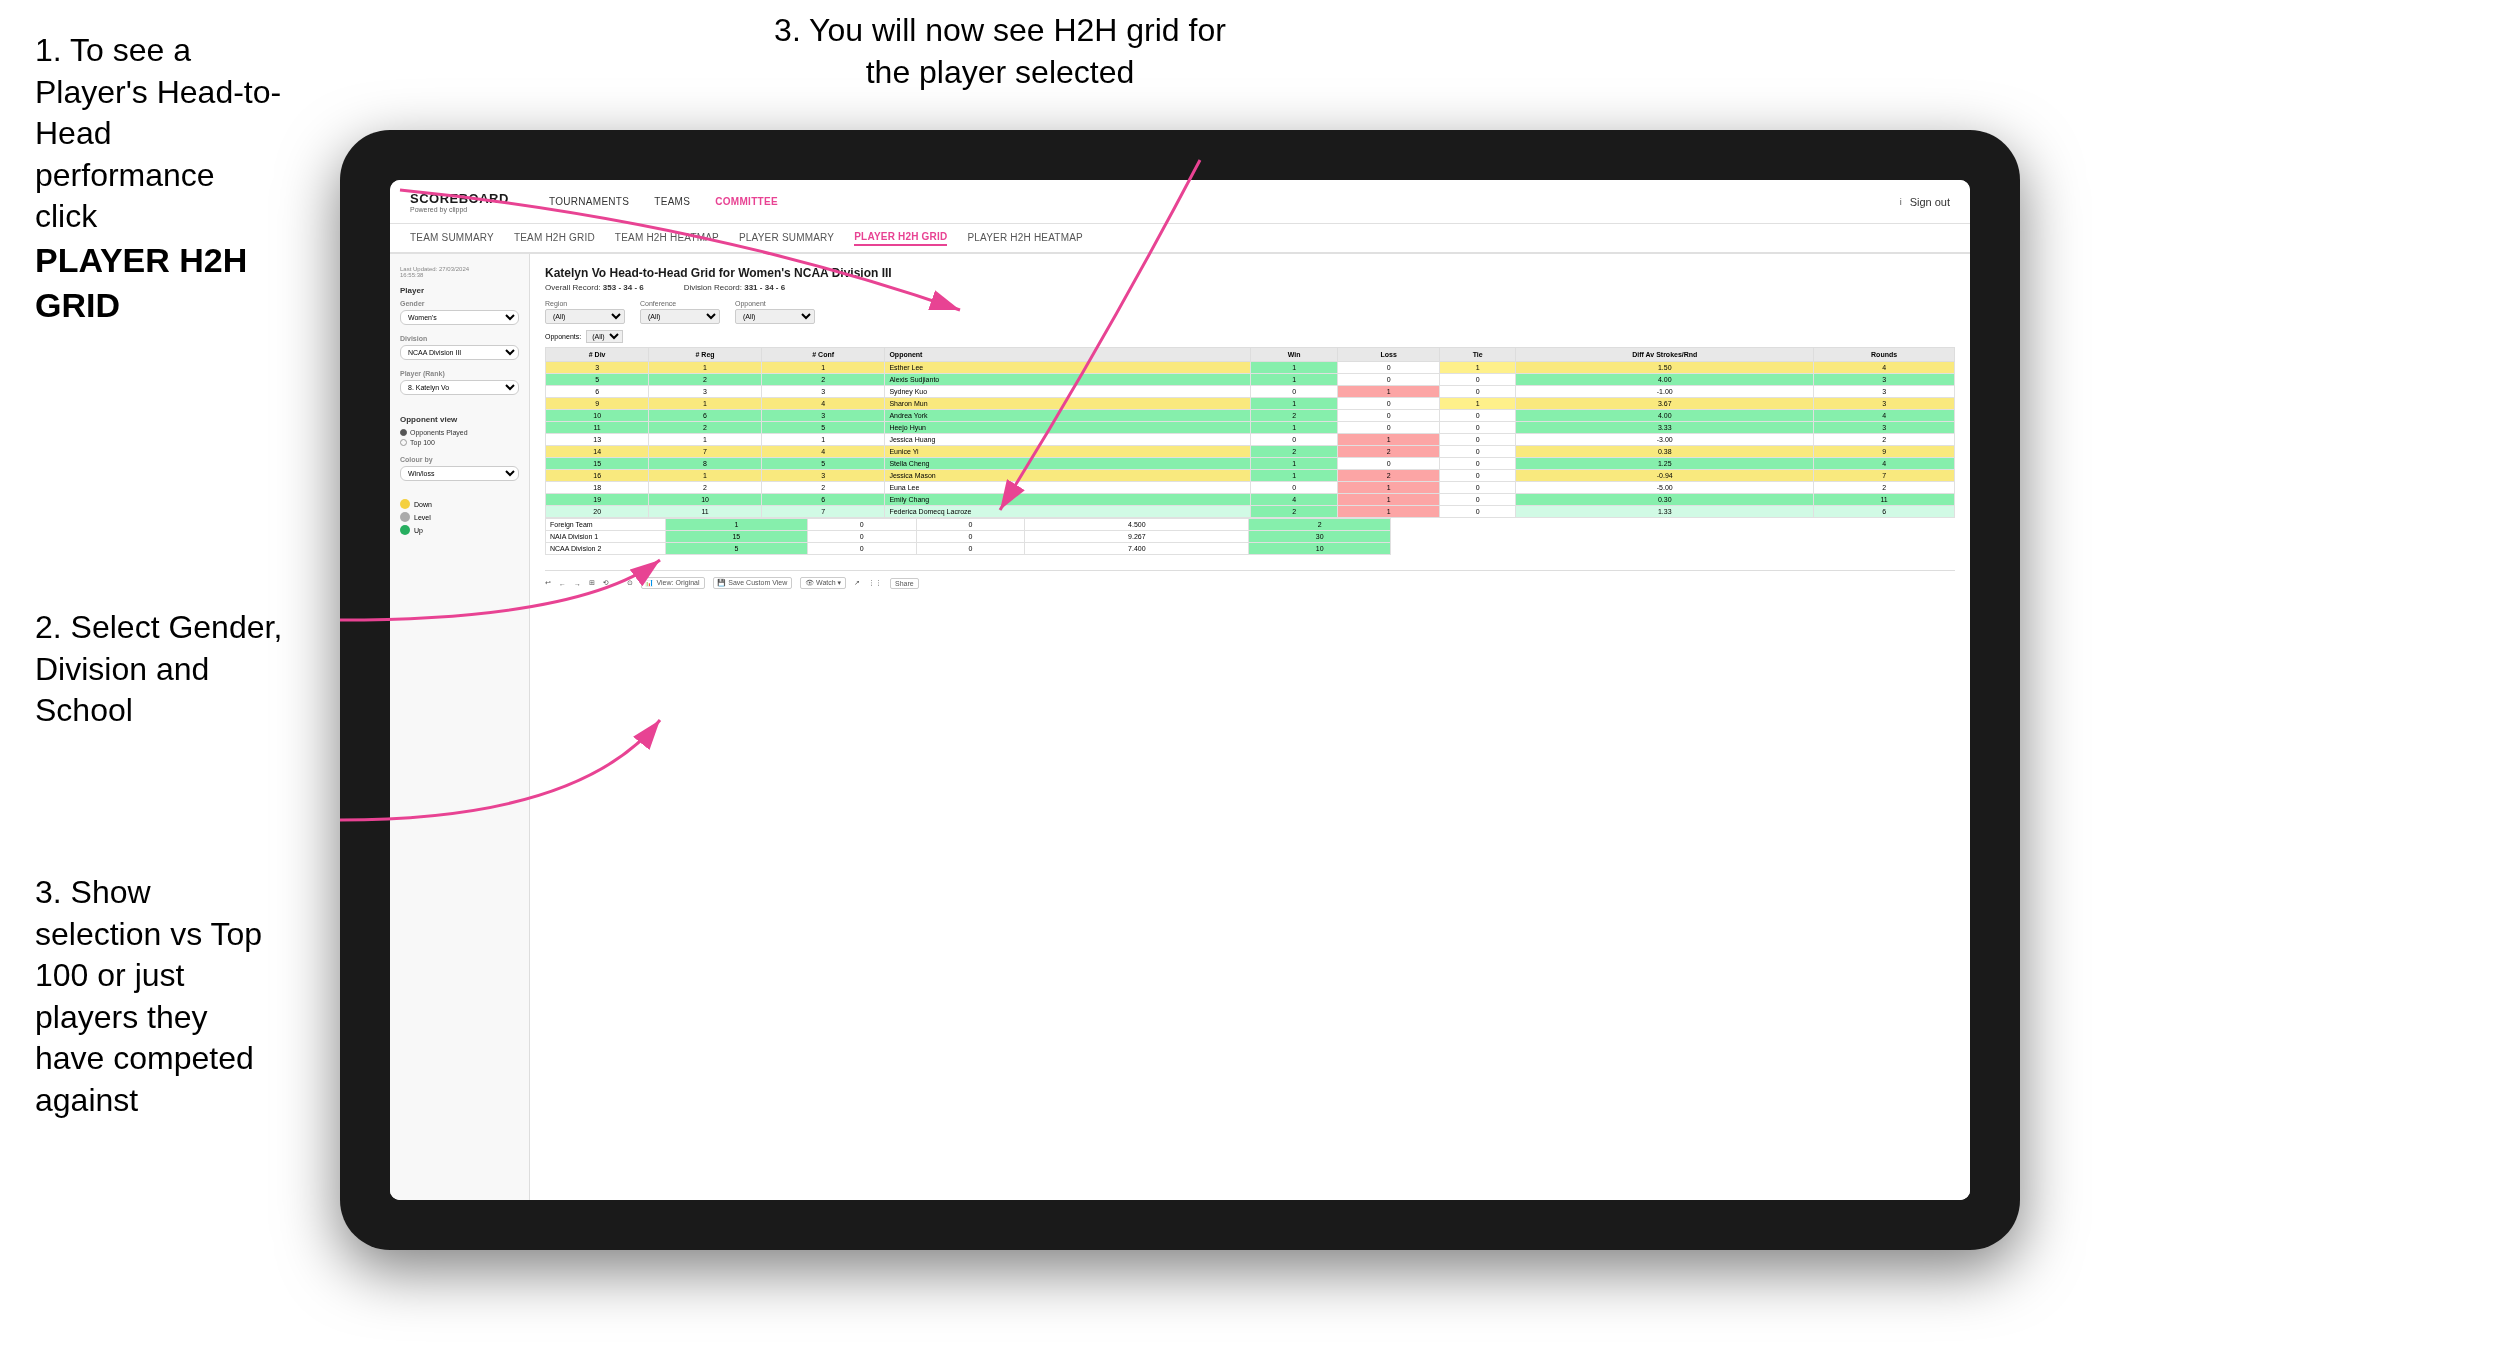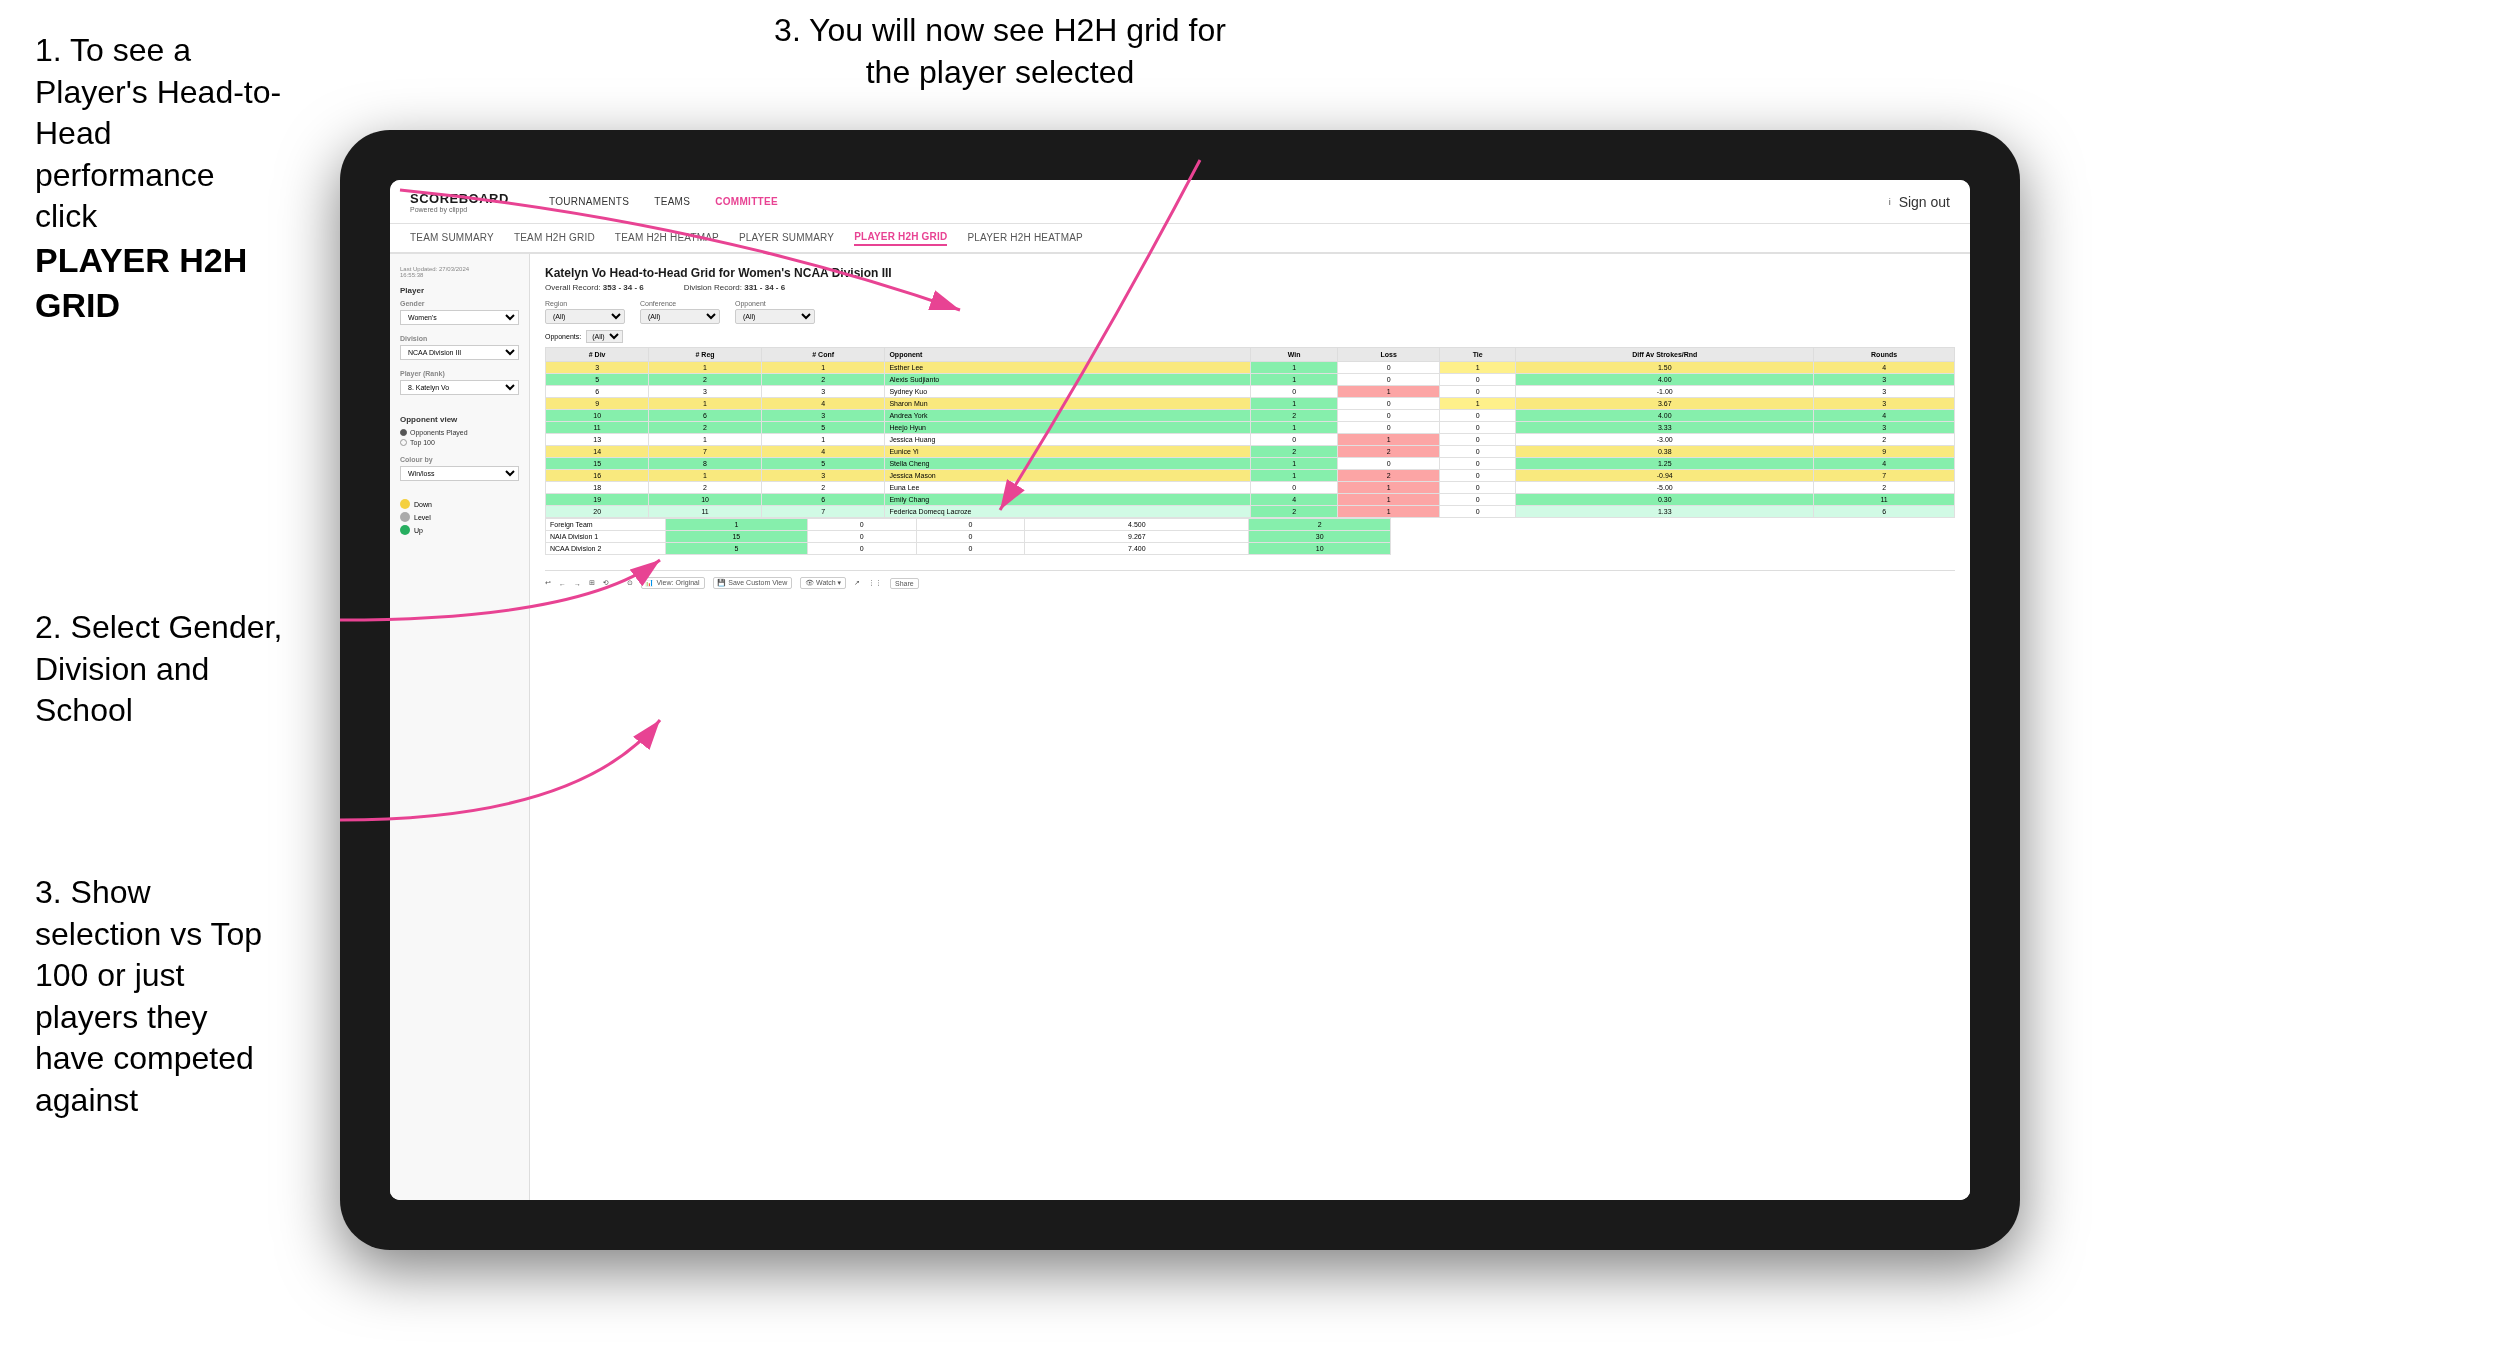--- a/index.html
+++ b/index.html
@@ -173,21 +173,21 @@
       font-weight: 600;
     }
 
     .sidebar-select {
       width: 100%;
       font-size: 7px;
       padding: 2px 3px;
       border: 1px solid #ccc;
       background: #fff;
       margin-bottom: 10px;
-      border-radius: 0;
+      border-radius: 6px;
     }
 
     .sidebar-section-title {
       font-size: 8px;
       font-weight: 700;
       color: #333;
       margin-bottom: 5px;
       margin-top: 8px;
     }
 
@@ -364,21 +364,21 @@
         <span class="logo-text">SCOREBOARD</span>
         <span class="logo-sub">Powered by clippd</span>
       </div>
       <div class="nav-items">
         <span class="nav-item">TOURNAMENTS</span>
         <span class="nav-item">TEAMS</span>
         <span class="nav-item active">COMMITTEE</span>
       </div>
       <div style="margin-left:auto; display:flex; align-items:center; gap:8px;">
         <span style="font-size:9px; color:#555;">i</span>
-        <span class="sign-out" style="font-size:14px;text-align:center;">Sign out</span>
+        <span class="sign-out" style="font-size:11px;text-align:center;">Sign out</span>
       </div>
     </div>
 
     <div class="sub-nav">
       <span class="sub-nav-item">TEAM SUMMARY</span>
       <span class="sub-nav-item">TEAM H2H GRID</span>
       <span class="sub-nav-item">TEAM H2H HEATMAP</span>
       <span class="sub-nav-item">PLAYER SUMMARY</span>
       <span class="sub-nav-item active">PLAYER H2H GRID</span>
       <span class="sub-nav-item">PLAYER H2H HEATMAP</span>

